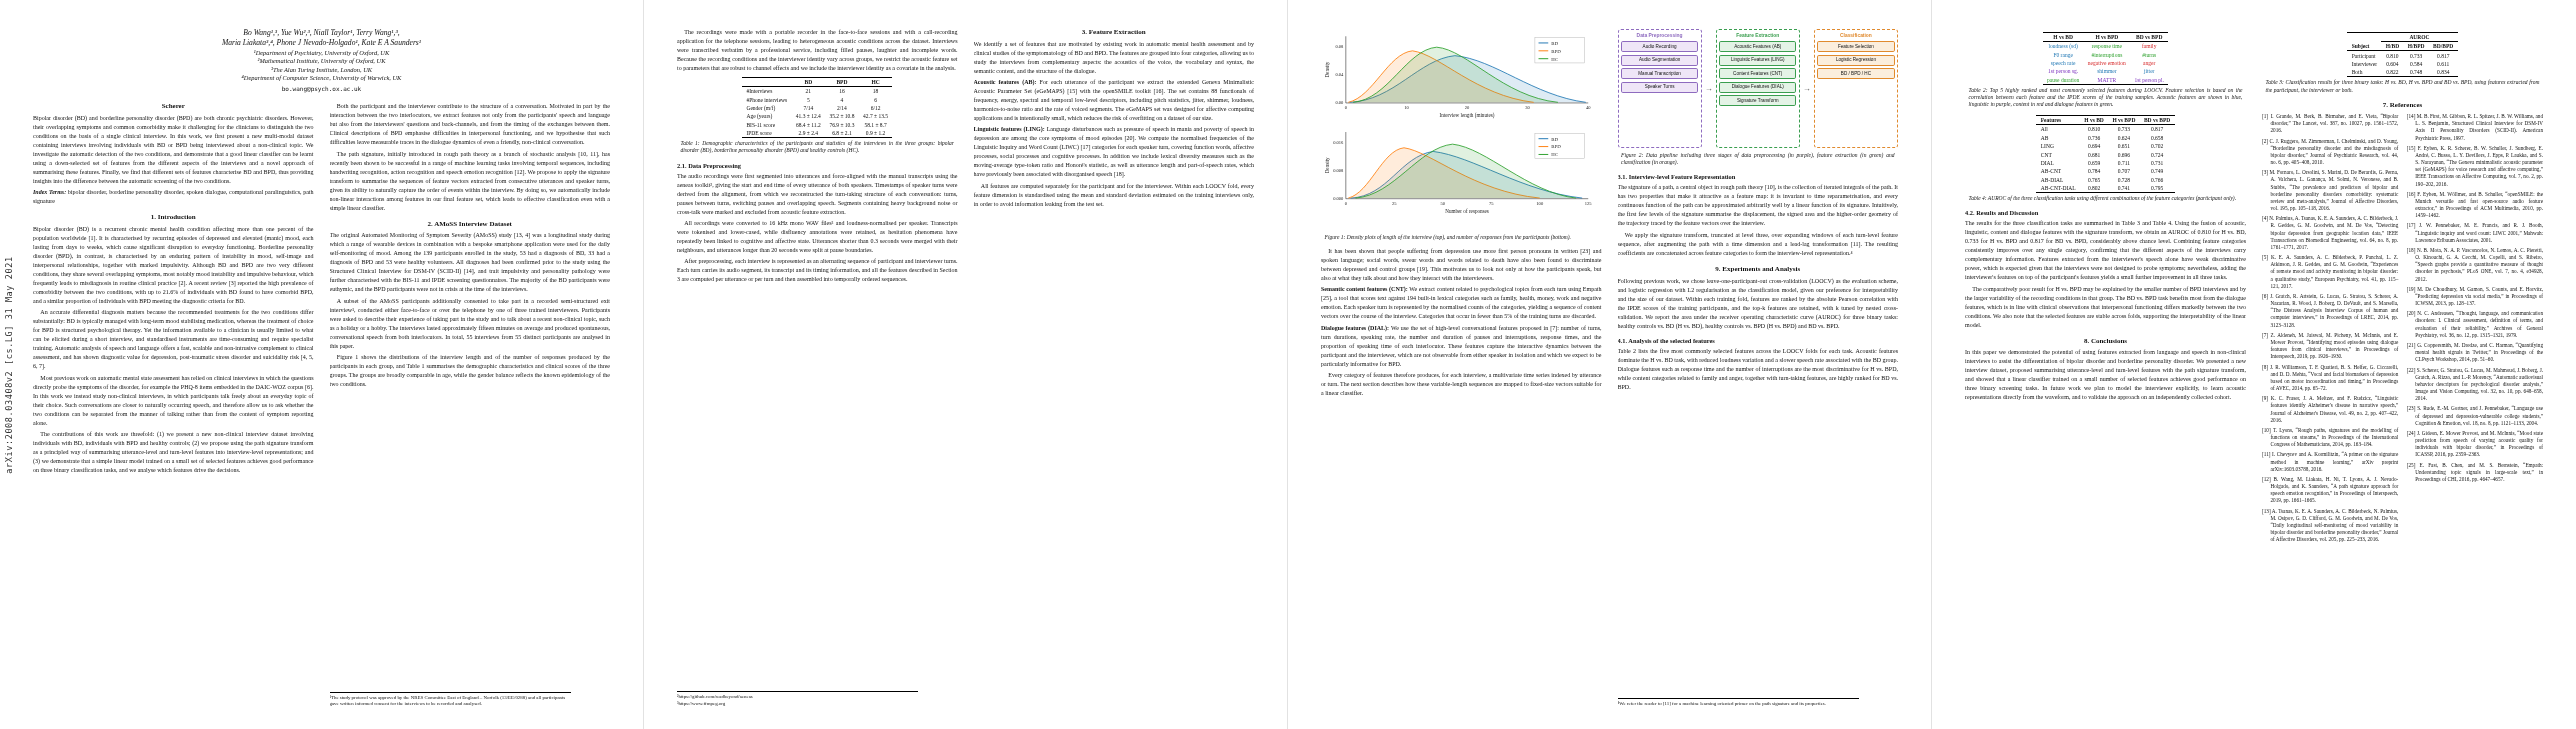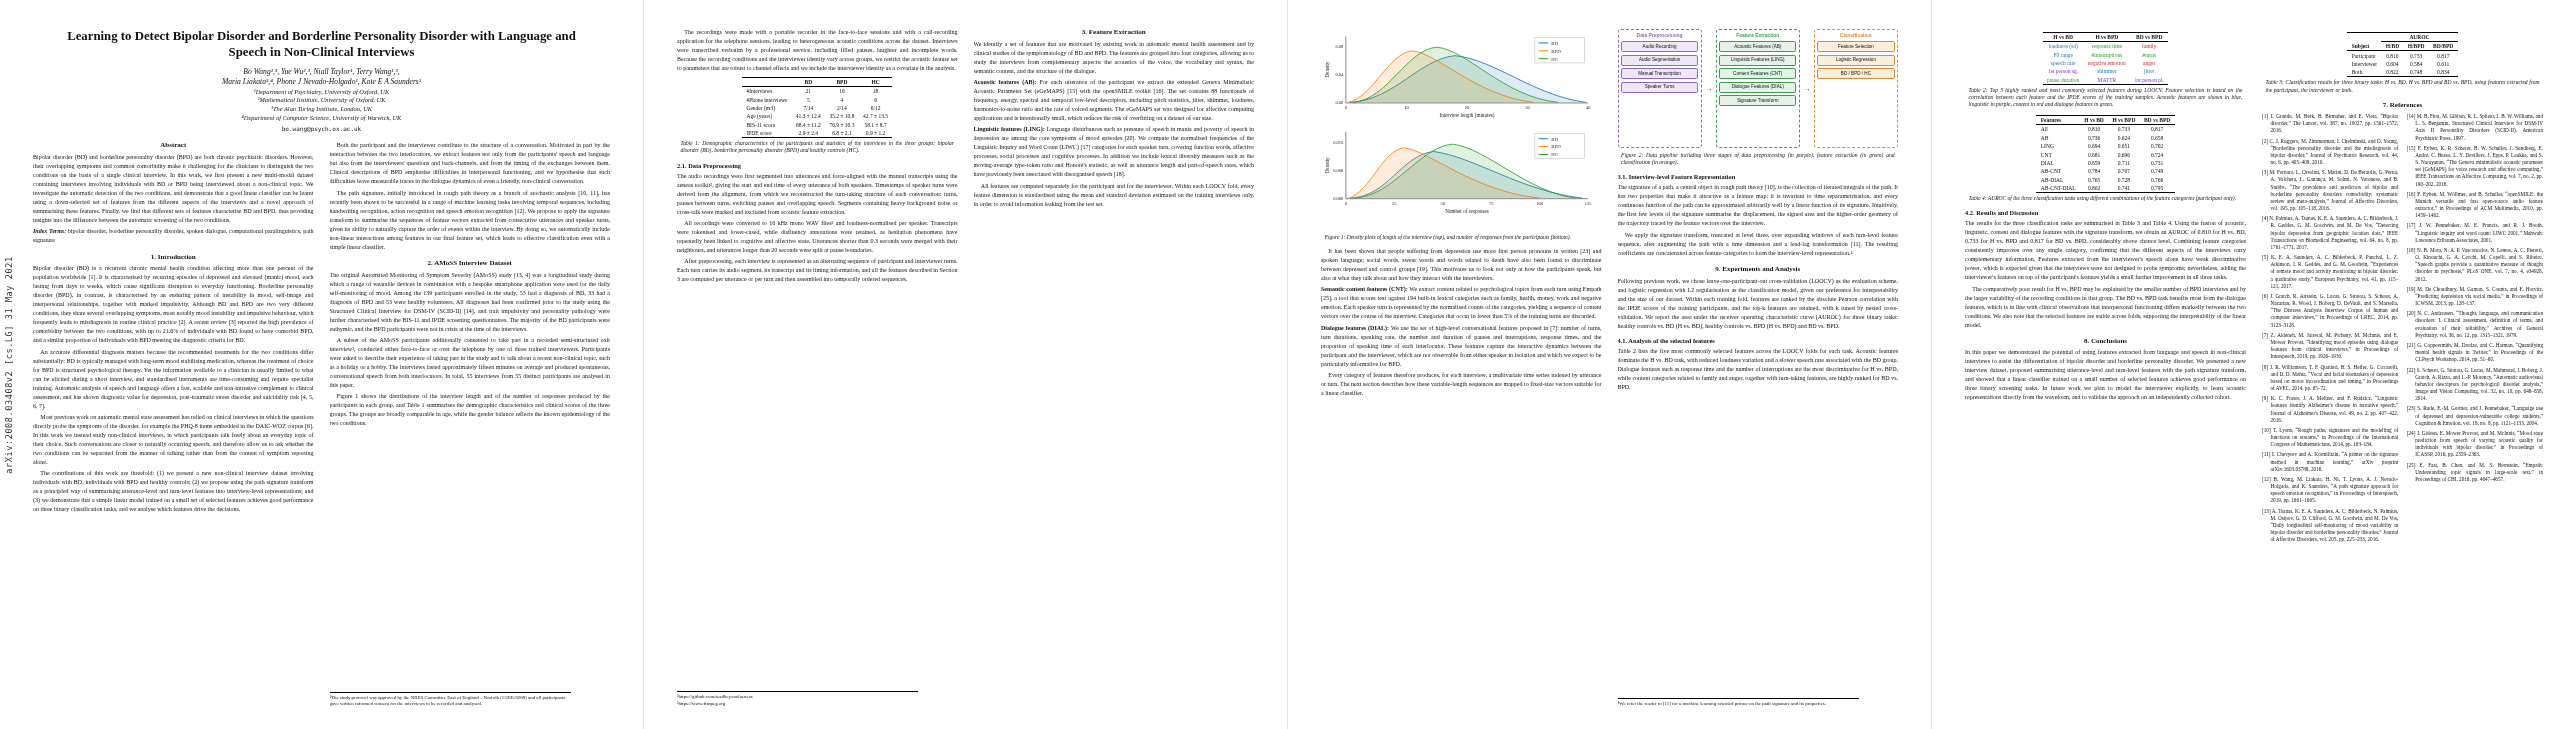--- a/index.html
+++ b/index.html
@@ -104,33 +104,32 @@
 </style>
 </head>
 <body>
 
 <div class="spread">
 
   <div class="page">
     <div class="arxiv-strip">arXiv:2008.03408v2  [cs.LG]  31 May 2021</div>
 
     <div class="titleblock">
-      <div class="title">Learning to Detect Bipolar Disorder and Borderline Personality Disorder with Language and Speech in Non-Clinical Interviews</div>
       <div class="authors">Bo Wang¹,³, Yue Wu²,³, Niall Taylor¹, Terry Wang¹,³,</div>
       <div class="authors">Maria Liakata³,⁴, Phone J Nevado-Holgado¹, Kate E A Saunders¹</div>
       <div class="affil">¹Department of Psychiatry, University of Oxford, UK</div>
       <div class="affil">²Mathematical Institute, University of Oxford, UK</div>
       <div class="affil">³The Alan Turing Institute, London, UK</div>
       <div class="affil">⁴Department of Computer Science, University of Warwick, UK</div>
       <div class="email">bo.wang@psych.ox.ac.uk</div>
     </div>
 
     <div class="cols">
       <div class="col">
-        <h2 class="sec" style="margin-top:0">Abstract</h2>
+        <h2 class="sec" style="margin-top:0">Scherer</h2>
         <p class="p noindent">Bipolar disorder (BD) and borderline personality disorder (BPD) are both chronic psychiatric disorders. However, their overlapping symptoms and common comorbidity make it challenging for the clinicians to distinguish the two conditions on the basis of a single clinical interview. In this work, we first present a new multi-modal dataset containing interviews involving individuals with BD or BPD being interviewed about a non-clinical topic. We investigate the automatic detection of the two conditions, and demonstrate that a good linear classifier can be learnt using a down-selected set of features from the different aspects of the interviews and a novel approach of summarising these features. Finally, we find that different sets of features characterise BD and BPD, thus providing insights into the difference between the automatic screening of the two conditions.</p>
         <p class="p noindent"><span class="termlabel">Index Terms:</span> <span>bipolar disorder, borderline personality disorder, spoken dialogue, computational paralinguistics, path signature</span></p>
         <h2 class="sec">1. Introduction</h2>
         <p class="p noindent">Bipolar disorder (BD) is a recurrent chronic mental health condition affecting more than one percent of the population worldwide [1]. It is characterised by recurring episodes of depressed and elevated (manic) mood, each lasting from days to weeks, which cause significant disruption to everyday functioning. Borderline personality disorder (BPD), in contrast, is characterised by an enduring pattern of instability in mood, self-image and interpersonal relationships, together with marked impulsivity. Although BD and BPD are two very different conditions, they share several overlapping symptoms, most notably mood instability and impulsive behaviour, which frequently leads to misdiagnosis in routine clinical practice [2]. A recent review [3] reported the high prevalence of comorbidity between the two conditions, with up to 21.6% of individuals with BD found to have comorbid BPD, and a similar proportion of individuals with BPD meeting the diagnostic criteria for BD.</p>
         <p class="p">An accurate differential diagnosis matters because the recommended treatments for the two conditions differ substantially: BD is typically managed with long-term mood stabilising medication, whereas the treatment of choice for BPD is structured psychological therapy. Yet the information available to a clinician is usually limited to what can be elicited during a short interview, and standardised instruments are time-consuming and require specialist training. Automatic analysis of speech and language offers a fast, scalable and non-intrusive complement to clinical assessment, and has shown diagnostic value for depression, post-traumatic stress disorder and suicidality risk [4, 5, 6, 7].</p>
         <p class="p">Most previous work on automatic mental state assessment has relied on clinical interviews in which the questions directly probe the symptoms of the disorder, for example the PHQ-8 items embedded in the DAIC-WOZ corpus [6]. In this work we instead study non-clinical interviews, in which participants talk freely about an everyday topic of their choice. Such conversations are closer to naturally occurring speech, and therefore allow us to ask whether the two conditions can be separated from the manner of talking rather than from the content of symptom reporting alone.</p>
         <p class="p">The contributions of this work are threefold: (1) we present a new non-clinical interview dataset involving individuals with BD, individuals with BPD and healthy controls; (2) we propose using the path signature transform as a principled way of summarising utterance-level and turn-level features into interview-level representations; and (3) we demonstrate that a simple linear model trained on a small set of selected features achieves good performance on three binary classification tasks, and we analyse which features drive the decisions.</p>
       </div>
       <div class="col">
         <p class="p">Both the participant and the interviewer contribute to the structure of a conversation. Motivated in part by the interaction between the two interlocutors, we extract features not only from the participants' speech and language but also from the interviewers' questions and back-channels, and from the timing of the exchanges between them. Clinical descriptions of BPD emphasise difficulties in interpersonal functioning, and we hypothesise that such difficulties leave measurable traces in the dialogue dynamics of even a friendly, non-clinical conversation.</p>

